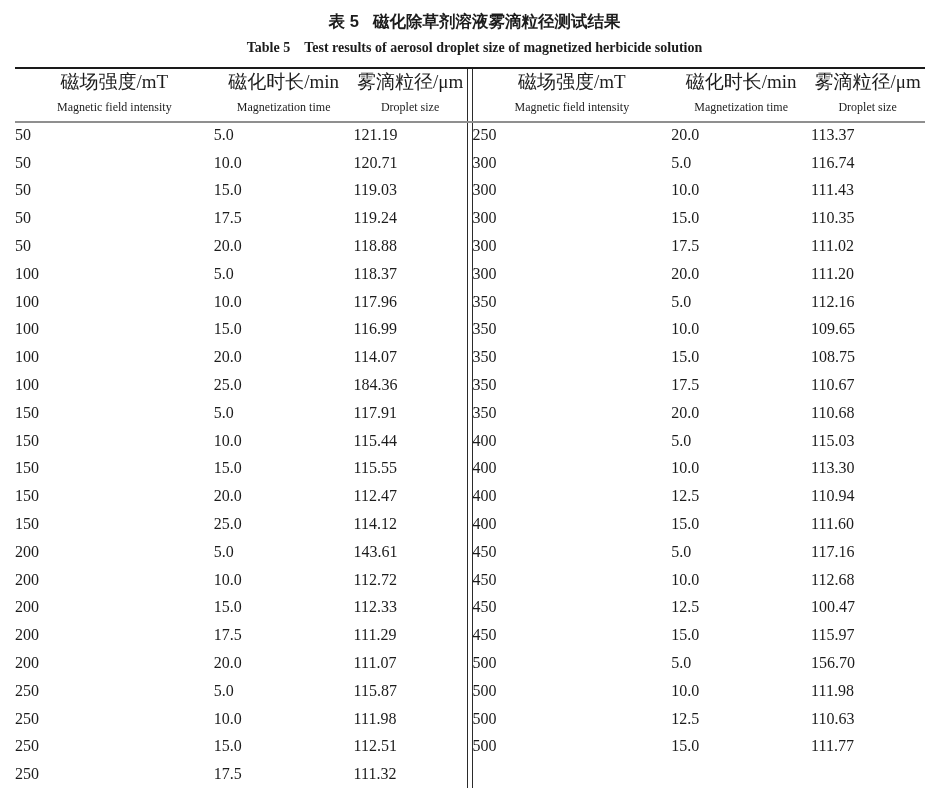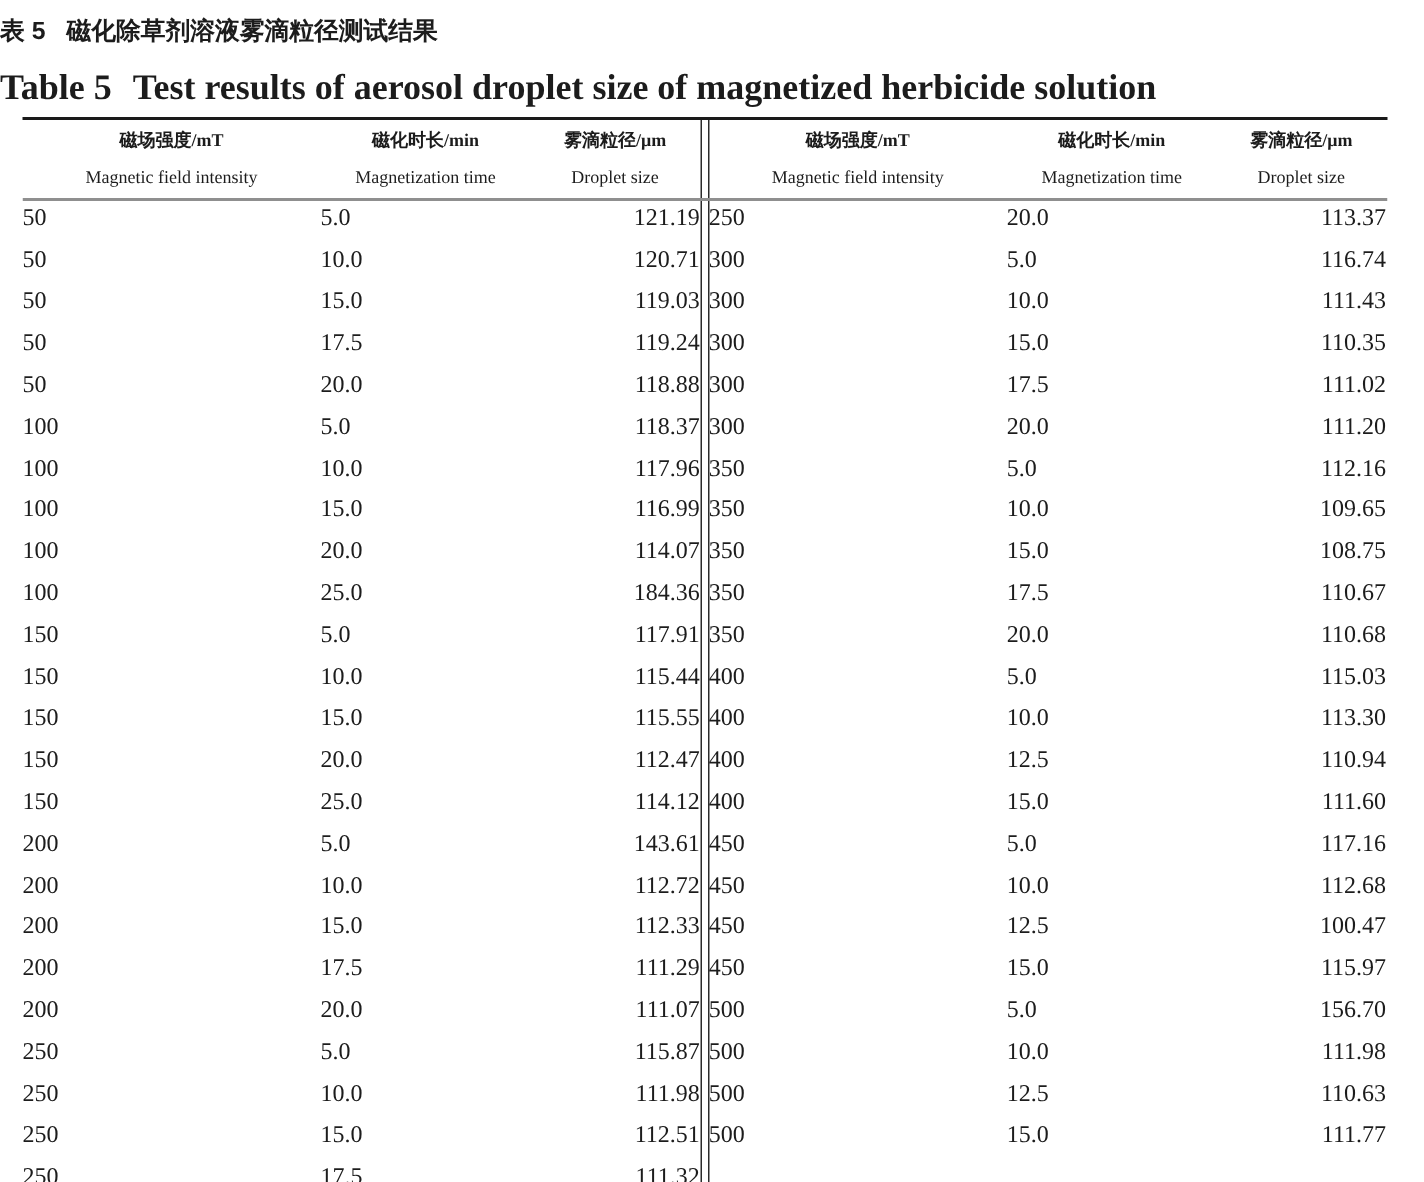--- a/index.html
+++ b/index.html
@@ -9,30 +9,31 @@
   }
   body {
     width: 949px;
     height: 788px;
     overflow: hidden;
     color: #1c1c1c;
     font-family: "Liberation Serif", serif;
   }
   .title-zh {
     margin-top: 10px;
+    text-align: center;
     font-weight: bold;
     font-size: 16.5px;
     line-height: 22px;
     font-family: "Liberation Sans", sans-serif;
   }
   .title-en {
-    margin-top: 15px;
-    text-align: left;
+    margin-top: 4px;
+    text-align: center;
     font-weight: bold;
-    font-size: 24px;
+    font-size: 14px;
     line-height: 24px;
     font-family: "Liberation Serif", serif;
   }
   .title-label { margin-right: 14px; }
 
   .table-wrap {
     position: relative;
     width: 910px;
     margin: 7px 0 0 15px;
     border-top: 2.5px solid #1a1a1a;
@@ -66,38 +67,37 @@
   col.c3 { width: 25%; }
 
   thead th {
     font-weight: normal;
     height: 52px;
     padding: 0;
     vertical-align: middle;
     text-align: center;
   }
   .th-zh {
-    font-size: 12px;
+    font-size: 19px;
     line-height: 24px;
-    font-weight: bold;
   }
   .th-en {
     font-size: 12px;
     line-height: 26px;
   }
 
   tbody td {
     height: 27.8px;
     padding: 0;
     font-size: 16px;
     vertical-align: middle;
   }
   td.c1 { }
   td.c2 { text-align: left; padding-right: 58px; }
-  td.c3 { text-align: right; }
+  td.c3 { text-align: left; }
 </style>
 </head>
 <body>
 
 <div class="title-zh">
   <span class="title-label">表 5</span><span>磁化除草剂溶液雾滴粒径测试结果</span>
 </div>
 
 <div class="title-en">
   <span class="title-label">Table 5</span><span>Test results of aerosol droplet size of magnetized herbicide solution</span>

